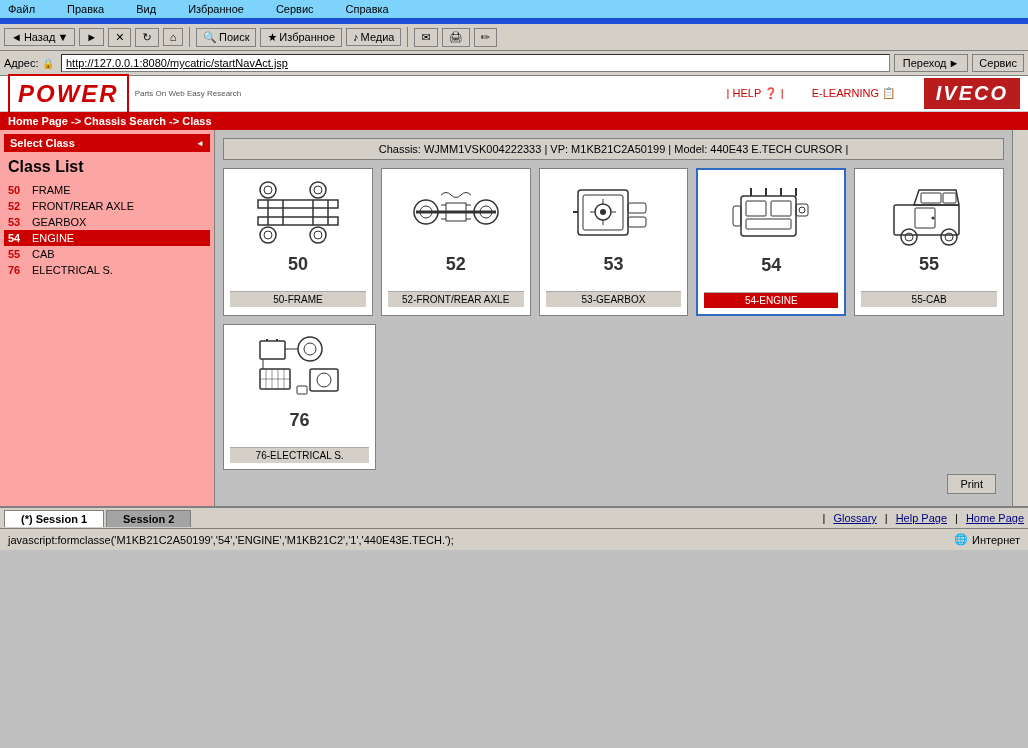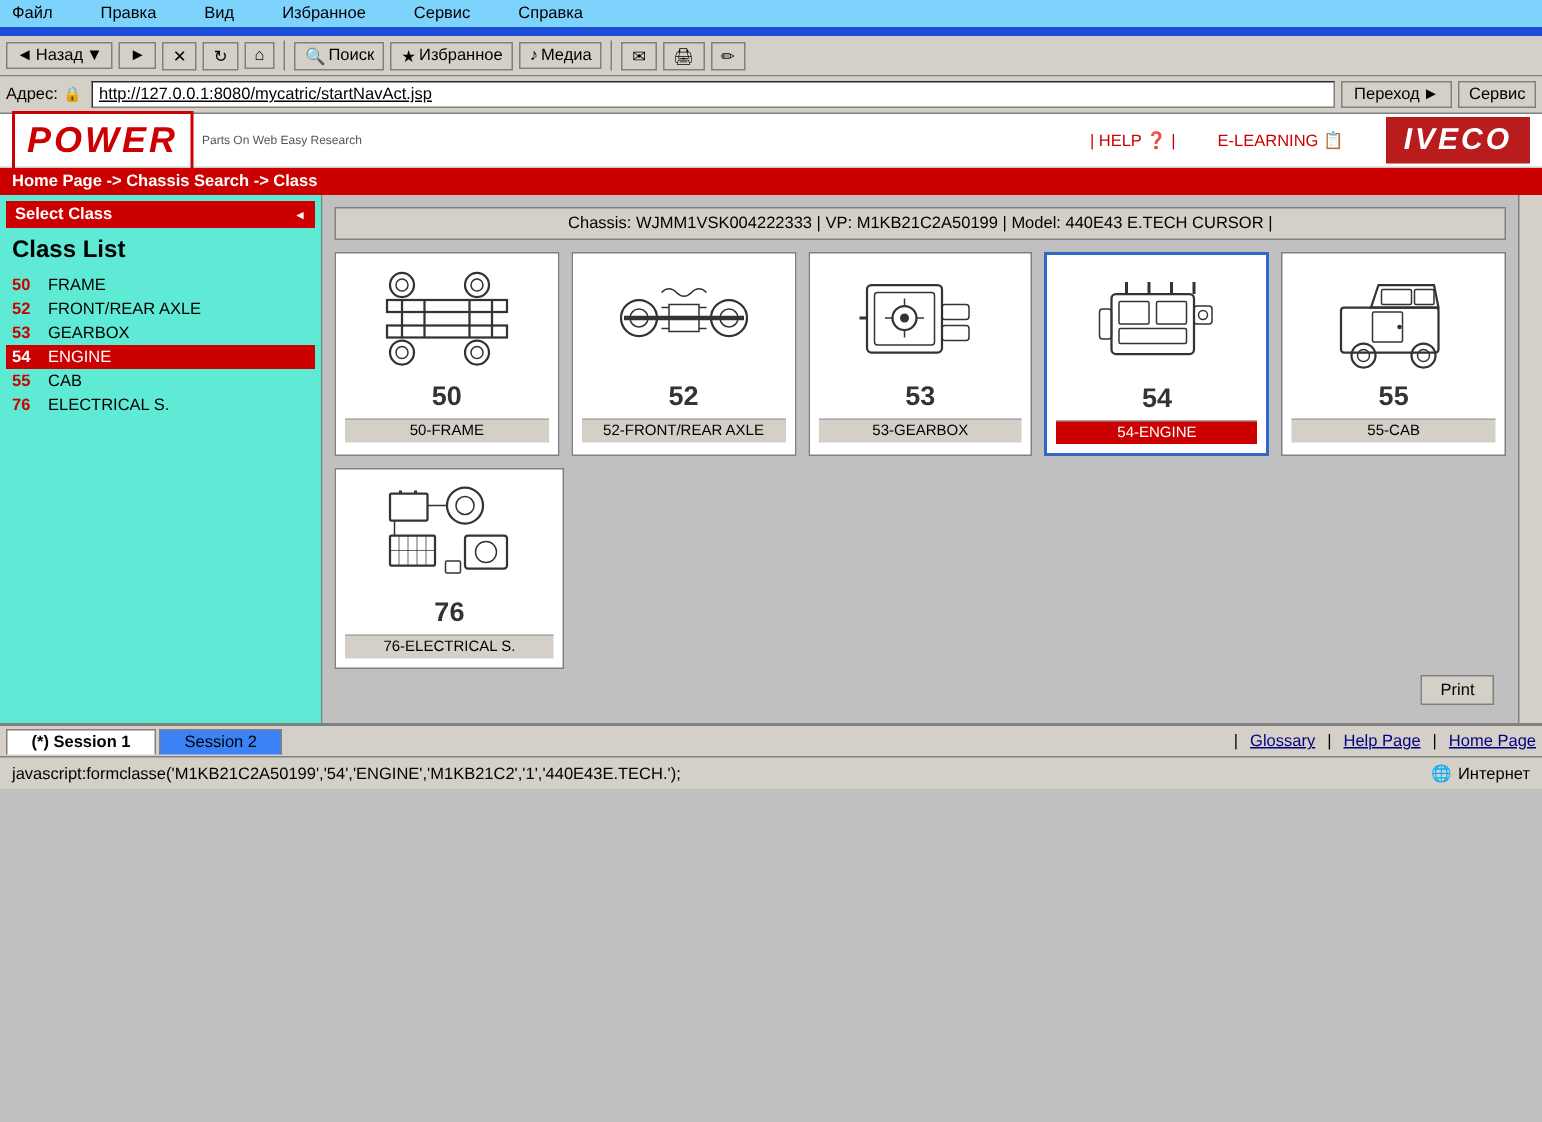--- a/index.html
+++ b/index.html
@@ -29,48 +29,48 @@
     .elearning-link { color: #cc0000; font-size: 11px; cursor: pointer; }
     .iveco-logo { background: #b91c1c; color: white; font-size: 20px; font-weight: bold; font-style: italic; padding: 4px 12px; letter-spacing: 2px; }
 
     
     .breadcrumb { background: #cc0000; color: white; padding: 3px 8px; font-size: 11px; font-weight: bold; }
 
     
     .content-area { display: flex; flex: 1; background: #c0c0c0; }
 
     
-    .sidebar { width: 215px; background: #5eead4; border-right: 1px solid #808080; padding: 4px; min-height: 100%; }
+    .sidebar { width: 215px; background: #fca5a5; border-right: 1px solid #808080; padding: 4px; min-height: 100%; }
     .sidebar-select-class { background: #cc0000; color: white; font-size: 11px; font-weight: bold; padding: 3px 6px; margin-bottom: 4px; display: flex; align-items: center; justify-content: space-between; }
     .sidebar-class-list-label { font-size: 16px; font-weight: bold; padding: 2px 4px; margin-bottom: 4px; }
     .sidebar-item { display: flex; align-items: center; padding: 2px 4px; cursor: pointer; font-size: 11px; }
     .sidebar-item.active { background: #cc0000; color: white; }
     .sidebar-num { color: #cc0000; width: 24px; font-weight: bold; }
     .sidebar-item:hover .sidebar-num, .sidebar-item.active .sidebar-num { color: white; }
 
     
     .main-panel { flex: 1; padding: 8px; background: #c0c0c0; overflow: auto; }
     .chassis-info { background: #d4d0c8; border: 1px solid #808080; padding: 4px 8px; font-size: 11px; text-align: center; margin-bottom: 8px; }
 
     
     .class-grid { display: grid; grid-template-columns: repeat(5, 1fr); gap: 8px; margin-bottom: 8px; }
     .class-card { background: white; border: 1px solid #808080; cursor: pointer; display: flex; flex-direction: column; align-items: center; padding: 6px; }
     .class-card.selected { border: 2px solid #316ac5; }
     .class-card svg { width: 90px; height: 75px; }
     .class-card-num { font-size: 18px; font-weight: bold; color: #333; margin-top: 4px; }
-    .class-card-label { background: #d4d0c8; text-align: center; font-size: 10px; padding: 2px 4px; width: 100%; margin-top: 4px; border-top: 1px solid #aaa; }
+    .class-card-label { background: #d4d0c8; text-align: center; font-size: 10px; padding: 2px 4px; width: 100%; margin-top: 16px; border-top: 1px solid #aaa; }
     .class-card-label.active-label { background: #cc0000; color: white; }
 
     
     .print-area { display: flex; justify-content: flex-end; padding: 4px 8px; background: #c0c0c0; }
     .print-btn { background: #d4d0c8; border: 1px solid #808080; padding: 3px 12px; font-size: 11px; cursor: pointer; }
 
     
     .bottom-tabs { background: #d4d0c8; border-top: 2px solid #808080; display: flex; align-items: center; height: 22px; padding: 0 4px; }
-    .tab { background: #3b82f6; border: 1px solid #808080; border-bottom: none; padding: 2px 16px; font-size: 11px; cursor: pointer; margin-right: 2px; }
+    .tab { background: #a3a3a3; border: 1px solid #808080; border-bottom: none; padding: 2px 16px; font-size: 11px; cursor: pointer; margin-right: 2px; font-weight: bold; }
     .tab.active-tab { background: white; font-weight: bold; }
     .bottom-right { margin-left: auto; display: flex; gap: 8px; font-size: 11px; }
     .bottom-link { color: #000080; cursor: pointer; text-decoration: underline; }
 
     
     .status-bar { background: #d4d0c8; border-top: 1px solid #808080; display: flex; align-items: center; height: 22px; padding: 0 8px; font-size: 11px; }
     .status-text { flex: 1; }
     .status-icon { margin-left: auto; display: flex; align-items: center; gap: 4px; }
 
     

